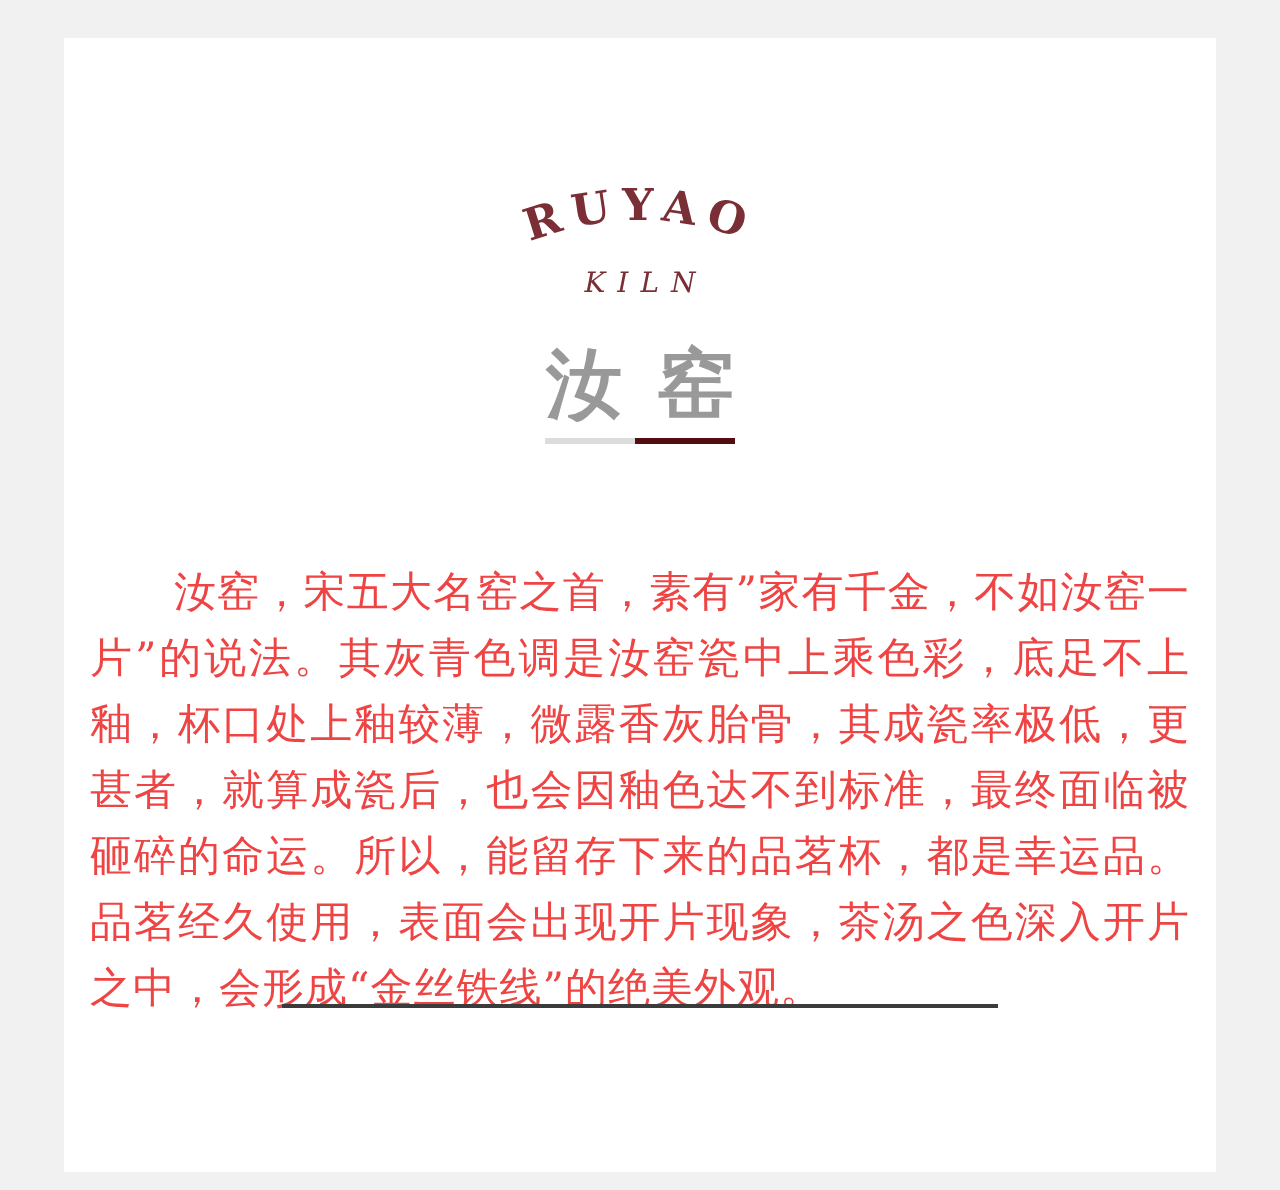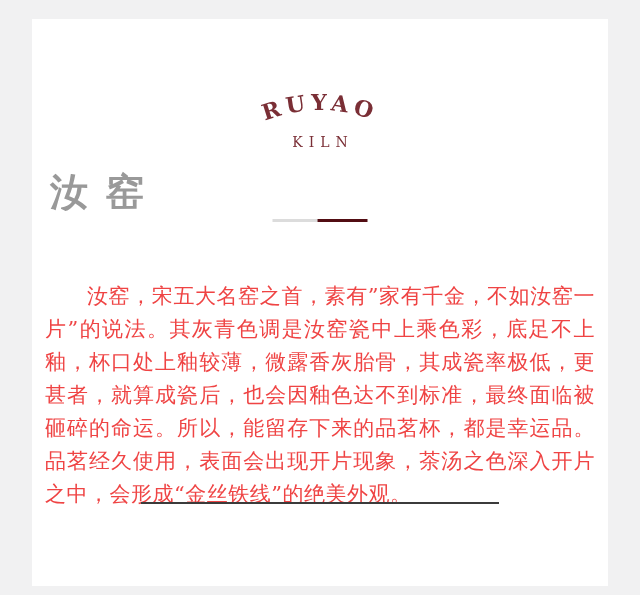--- a/index.html
+++ b/index.html
@@ -44,27 +44,28 @@
     top: 116px;
     left: 0;
     width: 100%;
     text-align: center;
     font-size: 14px;
     line-height: 14px;
     letter-spacing: 6px;
     text-indent: 6px;
     color: #7a2e35;
     font-weight: normal;
+    font-style: italic;
   }
   .page-title {
     position: absolute;
     top: 151px;
     left: 0;
     width: 100%;
-    text-align: left;
+    text-align: center;
     font-size: 38px;
     line-height: 44px;
     font-weight: bold;
     letter-spacing: 18px;
     text-indent: 18px;
     color: #999999;
   }
   .title-underline {
     position: absolute;
     top: 200px;

